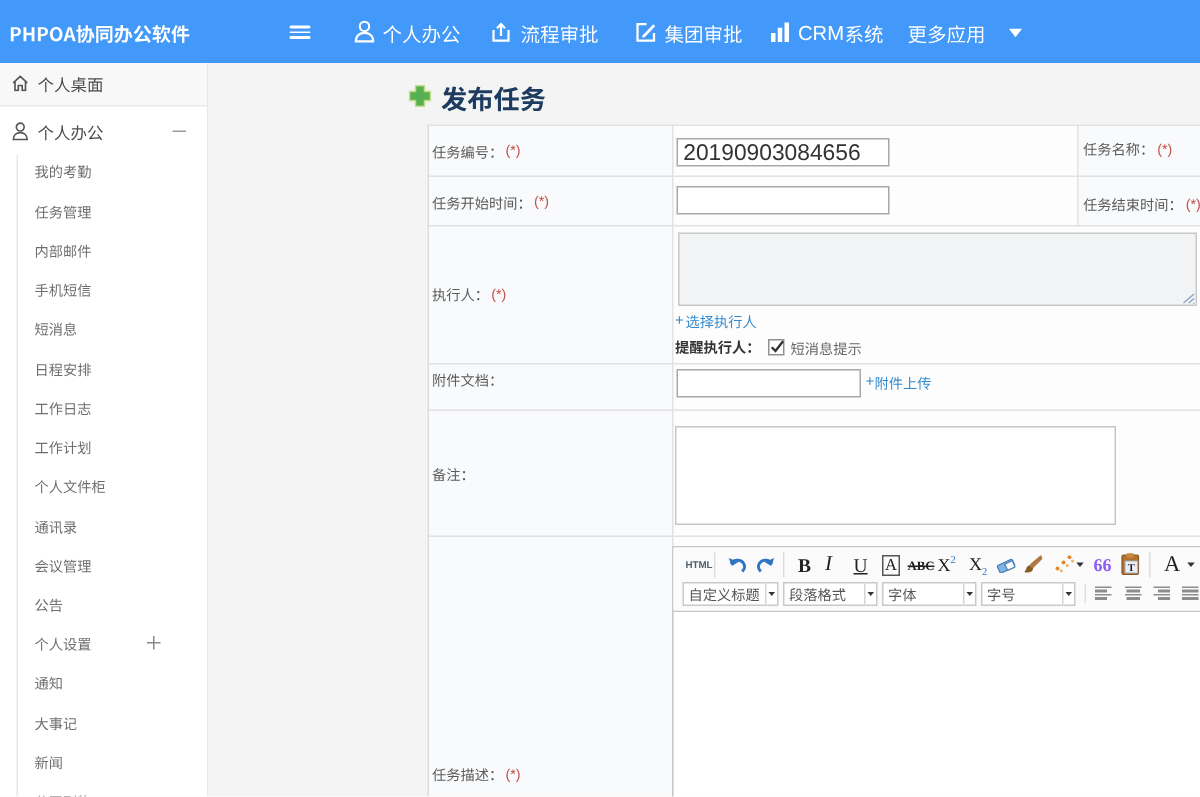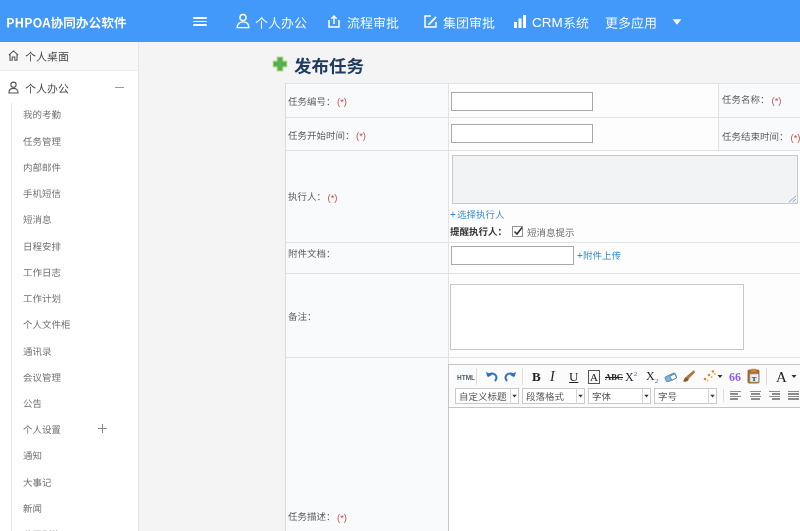--- a/index.html
+++ b/index.html
@@ -143,20 +143,21 @@
 <div style="position:absolute;left:285px;top:273px;width:696px;height:1px;background:#e2e2e4;"></div>
 <div style="position:absolute;left:285px;top:357px;width:696px;height:1px;background:#e2e2e4;"></div>
 <div style="position:absolute;left:285px;top:83px;width:1px;height:448px;background:#dcdcdc;"></div>
 <div style="position:absolute;left:448px;top:83px;width:1px;height:448px;background:#e2e2e4;"></div>
 <div style="position:absolute;left:718px;top:83px;width:1px;height:67px;background:#e2e2e4;"></div>
 <svg class="" style="position:absolute;left:287.5px;top:94.8px;" width="47.5" height="11.4" viewBox="0 0 47.5 11.4">
       <path fill="#5a5a5a" transform="translate(0,10.1) scale(0.009500,-0.009500)" d="M343 31L343 -41L944 -41L944 31L677 31L677 340L960 340L960 412L677 412L677 691C767 708 852 729 920 752L864 815C741 770 523 731 337 706C345 689 356 661 359 643C437 652 520 663 601 677L601 412L304 412L304 340L601 340L601 31ZM295 840C232 683 130 529 22 431C36 413 60 374 68 356C108 395 148 441 186 492L186 -80L260 -80L260 603C301 671 338 744 367 817ZM1446 381C1442 345 1435 312 1427 282L1126 282L1126 216L1404 216C1346 87 1235 20 1057 -14C1070 -29 1091 -62 1098 -78C1296 -31 1420 53 1484 216L1788 216C1771 84 1751 23 1728 4C1717 -5 1705 -6 1684 -6C1660 -6 1595 -5 1532 1C1545 -18 1554 -46 1556 -66C1616 -69 1675 -70 1706 -69C1742 -67 1765 -61 1787 -41C1822 -10 1844 66 1866 248C1868 259 1870 282 1870 282L1505 282C1513 311 1519 342 1524 375ZM1745 673C1686 613 1604 565 1509 527C1430 561 1367 604 1324 659L1338 673ZM1382 841C1330 754 1231 651 1090 579C1106 567 1127 540 1137 523C1188 551 1234 583 1275 616C1315 569 1365 529 1424 497C1305 459 1173 435 1046 423C1058 406 1071 376 1076 357C1222 375 1373 406 1508 457C1624 410 1764 382 1919 369C1928 390 1945 420 1961 437C1827 444 1702 463 1597 495C1708 549 1802 619 1862 710L1817 741L1804 737L1397 737C1421 766 1442 796 1460 826ZM2040 54L2058 -15C2140 18 2245 61 2346 103L2332 163C2223 121 2114 79 2040 54ZM2061 423C2075 430 2098 435 2205 450C2167 386 2132 335 2116 316C2087 278 2066 252 2045 248C2053 230 2064 196 2068 182C2087 194 2118 204 2339 255C2336 271 2333 298 2334 317L2167 282C2238 374 2307 486 2364 597L2303 632C2286 593 2265 554 2245 517L2133 505C2190 593 2246 706 2287 815L2215 840C2179 719 2112 587 2091 554C2071 520 2055 496 2038 491C2046 473 2057 438 2061 423ZM2624 350L2624 202L2541 202L2541 350ZM2675 350L2746 350L2746 202L2675 202ZM2481 412L2481 -72L2541 -72L2541 143L2624 143L2624 -47L2675 -47L2675 143L2746 143L2746 -46L2797 -46L2797 143L2871 143L2871 -7C2871 -14 2868 -16 2861 -17C2854 -17 2836 -17 2814 -16C2822 -32 2829 -56 2831 -73C2867 -73 2890 -71 2908 -62C2926 -52 2930 -35 2930 -8L2930 413L2871 412ZM2797 350L2871 350L2871 202L2797 202ZM2605 826C2621 798 2637 762 2648 732L2414 732L2414 515C2414 361 2405 139 2314 -21C2329 -28 2360 -50 2372 -63C2465 99 2482 335 2483 498L2920 498L2920 732L2729 732C2717 765 2697 811 2675 846ZM2483 668L2850 668L2850 561L2483 561ZM3260 732L3736 732L3736 596L3260 596ZM3185 799L3185 530L3815 530L3815 799ZM3063 440L3063 371L3269 371C3249 309 3224 240 3203 191L3727 191C3708 75 3688 19 3663 -1C3651 -9 3639 -10 3615 -10C3587 -10 3514 -9 3444 -2C3458 -23 3468 -52 3470 -74C3539 -78 3605 -79 3639 -77C3678 -76 3702 -70 3726 -50C3763 -18 3788 57 3812 225C3814 236 3816 259 3816 259L3315 259L3352 371L3933 371L3933 440ZM4250 486C4290 486 4326 515 4326 560C4326 606 4290 636 4250 636C4210 636 4174 606 4174 560C4174 515 4210 486 4250 486ZM4250 -4C4290 -4 4326 26 4326 71C4326 117 4290 146 4250 146C4210 146 4174 117 4174 71C4174 26 4210 -4 4250 -4Z"></path>
     </svg>
     <div style="position:absolute;left:337.0px;top:101.0px;transform:translateY(-50%);font:400 9.5px 'Liberation Sans', sans-serif;color:#c4504e;white-space:nowrap;">(*)</div>
 <div style="position:absolute;left:451px;top:92px;width:142px;height:19px;background:#fff;border:1px solid #a8a8a8;"></div>
+<div style="position:absolute;left:455.5px;top:101.5px;transform:translateY(-50%);font:400 15.2px 'Liberation Sans', sans-serif;color:#333;white-space:nowrap;">20190903084656</div>
 <svg class="" style="position:absolute;left:722px;top:93.3px;" width="47.5" height="11.4" viewBox="0 0 47.5 11.4">
       <path fill="#5a5a5a" transform="translate(0,10.1) scale(0.009500,-0.009500)" d="M343 31L343 -41L944 -41L944 31L677 31L677 340L960 340L960 412L677 412L677 691C767 708 852 729 920 752L864 815C741 770 523 731 337 706C345 689 356 661 359 643C437 652 520 663 601 677L601 412L304 412L304 340L601 340L601 31ZM295 840C232 683 130 529 22 431C36 413 60 374 68 356C108 395 148 441 186 492L186 -80L260 -80L260 603C301 671 338 744 367 817ZM1446 381C1442 345 1435 312 1427 282L1126 282L1126 216L1404 216C1346 87 1235 20 1057 -14C1070 -29 1091 -62 1098 -78C1296 -31 1420 53 1484 216L1788 216C1771 84 1751 23 1728 4C1717 -5 1705 -6 1684 -6C1660 -6 1595 -5 1532 1C1545 -18 1554 -46 1556 -66C1616 -69 1675 -70 1706 -69C1742 -67 1765 -61 1787 -41C1822 -10 1844 66 1866 248C1868 259 1870 282 1870 282L1505 282C1513 311 1519 342 1524 375ZM1745 673C1686 613 1604 565 1509 527C1430 561 1367 604 1324 659L1338 673ZM1382 841C1330 754 1231 651 1090 579C1106 567 1127 540 1137 523C1188 551 1234 583 1275 616C1315 569 1365 529 1424 497C1305 459 1173 435 1046 423C1058 406 1071 376 1076 357C1222 375 1373 406 1508 457C1624 410 1764 382 1919 369C1928 390 1945 420 1961 437C1827 444 1702 463 1597 495C1708 549 1802 619 1862 710L1817 741L1804 737L1397 737C1421 766 1442 796 1460 826ZM2263 529C2314 494 2373 446 2417 406C2300 344 2171 299 2047 273C2061 256 2079 224 2086 204C2141 217 2197 233 2252 253L2252 -79L2327 -79L2327 -27L2773 -27L2773 -79L2849 -79L2849 340L2451 340C2617 429 2762 553 2844 713L2794 744L2781 740L2427 740C2451 768 2473 797 2492 826L2406 843C2347 747 2233 636 2069 559C2087 546 2111 519 2122 501C2217 550 2296 609 2361 671L2733 671C2674 583 2587 508 2487 445C2440 486 2374 536 2321 572ZM2773 42L2327 42L2327 271L2773 271ZM3512 450C3489 325 3449 200 3392 120C3409 111 3440 92 3453 81C3510 168 3555 301 3582 437ZM3782 440C3826 331 3868 185 3882 91L3952 113C3936 207 3894 349 3848 460ZM3532 838C3509 710 3467 583 3408 496L3408 553L3279 553L3279 731C3327 743 3372 757 3409 772L3364 831C3292 799 3168 770 3063 752C3071 735 3081 710 3084 694C3124 700 3167 707 3209 715L3209 553L3054 553L3054 483L3200 483C3162 368 3094 238 3033 167C3045 150 3063 121 3070 103C3119 164 3169 262 3209 362L3209 -81L3279 -81L3279 370C3311 326 3349 270 3365 241L3409 300C3390 325 3308 416 3279 445L3279 483L3398 483L3394 477C3412 468 3444 449 3458 438C3494 491 3527 560 3553 637L3653 637L3653 12C3653 -1 3649 -5 3636 -5C3623 -6 3579 -6 3532 -5C3543 -24 3554 -56 3559 -76C3621 -76 3664 -74 3691 -63C3718 -51 3728 -30 3728 12L3728 637L3863 637C3848 601 3828 561 3810 526L3877 510C3904 567 3934 635 3958 697L3909 711L3898 707L3576 707C3586 745 3596 784 3604 824ZM4250 486C4290 486 4326 515 4326 560C4326 606 4290 636 4250 636C4210 636 4174 606 4174 560C4174 515 4210 486 4250 486ZM4250 -4C4290 -4 4326 26 4326 71C4326 117 4290 146 4250 146C4210 146 4174 117 4174 71C4174 26 4210 -4 4250 -4Z"></path>
     </svg>
     <div style="position:absolute;left:771.5px;top:99.5px;transform:translateY(-50%);font:400 9.5px 'Liberation Sans', sans-serif;color:#c4504e;white-space:nowrap;">(*)</div>
 <svg class="" style="position:absolute;left:287.5px;top:128.8px;" width="66.5" height="11.4" viewBox="0 0 66.5 11.4">
       <path fill="#5a5a5a" transform="translate(0,10.1) scale(0.009500,-0.009500)" d="M343 31L343 -41L944 -41L944 31L677 31L677 340L960 340L960 412L677 412L677 691C767 708 852 729 920 752L864 815C741 770 523 731 337 706C345 689 356 661 359 643C437 652 520 663 601 677L601 412L304 412L304 340L601 340L601 31ZM295 840C232 683 130 529 22 431C36 413 60 374 68 356C108 395 148 441 186 492L186 -80L260 -80L260 603C301 671 338 744 367 817ZM1446 381C1442 345 1435 312 1427 282L1126 282L1126 216L1404 216C1346 87 1235 20 1057 -14C1070 -29 1091 -62 1098 -78C1296 -31 1420 53 1484 216L1788 216C1771 84 1751 23 1728 4C1717 -5 1705 -6 1684 -6C1660 -6 1595 -5 1532 1C1545 -18 1554 -46 1556 -66C1616 -69 1675 -70 1706 -69C1742 -67 1765 -61 1787 -41C1822 -10 1844 66 1866 248C1868 259 1870 282 1870 282L1505 282C1513 311 1519 342 1524 375ZM1745 673C1686 613 1604 565 1509 527C1430 561 1367 604 1324 659L1338 673ZM1382 841C1330 754 1231 651 1090 579C1106 567 1127 540 1137 523C1188 551 1234 583 1275 616C1315 569 1365 529 1424 497C1305 459 1173 435 1046 423C1058 406 1071 376 1076 357C1222 375 1373 406 1508 457C1624 410 1764 382 1919 369C1928 390 1945 420 1961 437C1827 444 1702 463 1597 495C1708 549 1802 619 1862 710L1817 741L1804 737L1397 737C1421 766 1442 796 1460 826ZM2649 703L2649 418L2369 418L2369 461L2369 703ZM2052 418L2052 346L2288 346C2274 209 2223 75 2054 -28C2074 -41 2101 -66 2114 -84C2299 33 2351 189 2365 346L2649 346L2649 -81L2726 -81L2726 346L2949 346L2949 418L2726 418L2726 703L2918 703L2918 775L2089 775L2089 703L2293 703L2293 461L2292 418ZM3462 327L3462 -80L3531 -80L3531 -36L3833 -36L3833 -78L3905 -78L3905 327ZM3531 31L3531 259L3833 259L3833 31ZM3429 407C3458 419 3501 423 3873 452C3886 426 3897 402 3905 381L3969 414C3938 491 3868 608 3800 695L3740 666C3774 622 3808 569 3838 517L3519 497C3585 587 3651 703 3705 819L3627 841C3577 714 3495 580 3468 544C3443 508 3423 484 3404 480C3413 460 3425 423 3429 407ZM3202 565L3316 565C3304 437 3281 329 3247 241C3213 268 3178 295 3144 319C3163 390 3184 477 3202 565ZM3065 292C3115 258 3168 216 3217 174C3171 84 3112 20 3040 -19C3056 -33 3076 -60 3086 -78C3162 -31 3223 34 3271 124C3309 87 3342 52 3364 21L3410 82C3385 115 3347 154 3303 193C3349 305 3377 448 3389 630L3345 637L3333 635L3216 635C3229 703 3240 770 3248 831L3178 836C3171 774 3161 705 3148 635L3043 635L3043 565L3134 565C3113 462 3088 363 3065 292ZM4474 452C4527 375 4595 269 4627 208L4693 246C4659 307 4590 409 4536 485ZM4324 402L4324 174L4153 174L4153 402ZM4324 469L4153 469L4153 688L4324 688ZM4081 756L4081 25L4153 25L4153 106L4394 106L4394 756ZM4764 835L4764 640L4440 640L4440 566L4764 566L4764 33C4764 13 4756 6 4736 6C4714 4 4640 4 4562 7C4573 -15 4585 -49 4590 -70C4690 -70 4754 -69 4790 -56C4826 -44 4840 -22 4840 33L4840 566L4962 566L4962 640L4840 640L4840 835ZM5091 615L5091 -80L5168 -80L5168 615ZM5106 791C5152 747 5204 684 5227 644L5289 684C5265 726 5211 785 5164 827ZM5379 295L5619 295L5619 160L5379 160ZM5379 491L5619 491L5619 358L5379 358ZM5311 554L5311 98L5690 98L5690 554ZM5352 784L5352 713L5836 713L5836 11C5836 -2 5832 -6 5819 -7C5806 -7 5765 -8 5723 -6C5733 -25 5743 -57 5747 -75C5808 -75 5851 -75 5878 -63C5904 -50 5913 -31 5913 11L5913 784ZM6250 486C6290 486 6326 515 6326 560C6326 606 6290 636 6250 636C6210 636 6174 606 6174 560C6174 515 6210 486 6250 486ZM6250 -4C6290 -4 6326 26 6326 71C6326 117 6290 146 6250 146C6210 146 6174 117 6174 71C6174 26 6210 -4 6250 -4Z"></path>
     </svg>
     <div style="position:absolute;left:356.0px;top:135.0px;transform:translateY(-50%);font:400 9.5px 'Liberation Sans', sans-serif;color:#c4504e;white-space:nowrap;">(*)</div>
 <div style="position:absolute;left:451px;top:124px;width:142px;height:19px;background:#fff;border:1px solid #a8a8a8;"></div>
 <svg class="" style="position:absolute;left:722px;top:130.3px;" width="66.5" height="11.4" viewBox="0 0 66.5 11.4">

